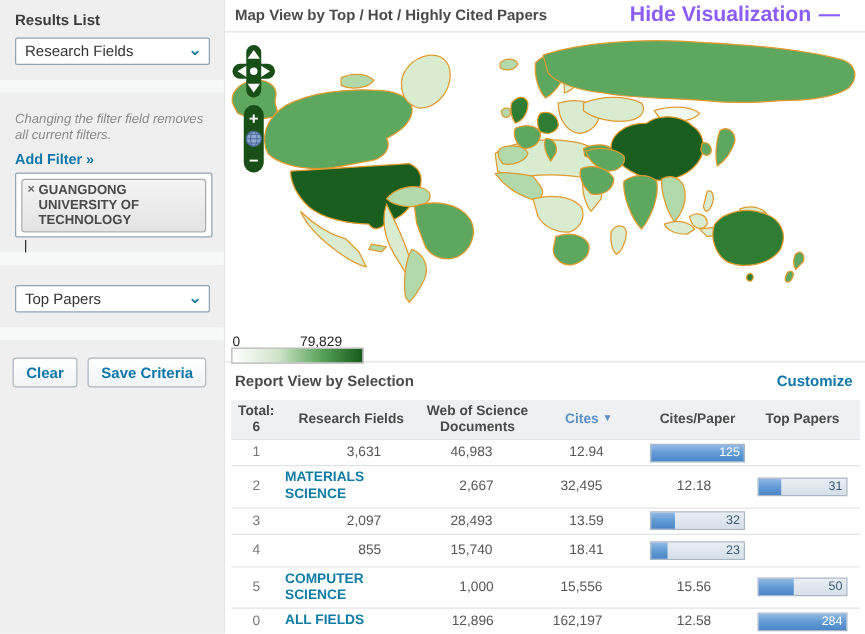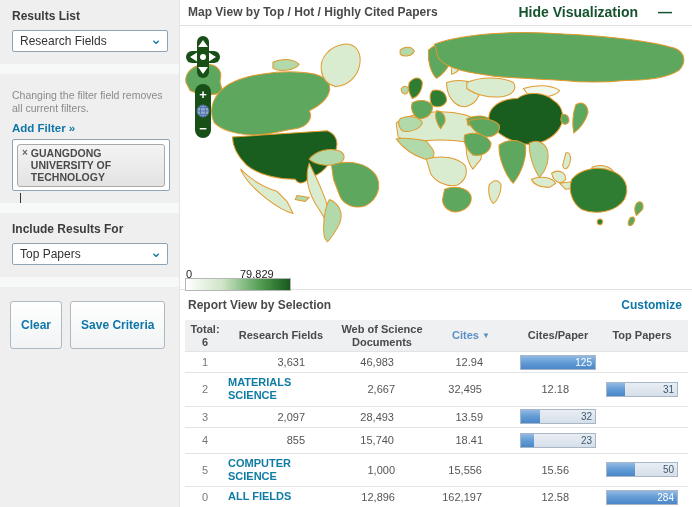--- a/index.html
+++ b/index.html
@@ -17,40 +17,40 @@
   .side-bottom { background:#efeff0; height:100%; padding:9px 10px; }
   .side-label { font-weight:bold; font-size:12px; color:#3c3c3c; }
   .dropdown { margin-top:7px; width:156px; height:22px; background:#fff;
     border:1px solid #8fa4b5; border-radius:2px; display:flex; align-items:center;
     justify-content:space-between; padding:0 5px 0 7px; cursor:pointer; }
   .dropdown .dd-text { font-size:12px; color:#333; }
   .dropdown .chev { color:#1e7ba3; font-size:14px; font-weight:bold; line-height:10px; margin-top:-4px; }
   .help-badge { display:inline-block; width:13px; height:13px; border-radius:50%;
     background:#2f7ab5; color:#fff; font-size:10px; font-weight:bold; text-align:center;
     line-height:13px; margin-left:4px; vertical-align:-2px; }
-  .filter-note { margin-top:6px; color:#8a8a8a; font-size:10.5px; line-height:1.25; }
+  .filter-note { margin-top:6px; font-style:italic; color:#8a8a8a; font-size:10.5px; line-height:1.25; }
   .link { color:#0e76a8; font-weight:bold; text-decoration:none; cursor:pointer; }
   .add-filter { display:inline-block; margin-top:7px; font-size:11.5px; }
   .filter-box { margin-top:4px; width:158px; height:52px; background:#fff;
     border:1px solid #8fa4b5; border-radius:2px; padding:4px; }
   .filter-tag { display:flex; gap:3px; background:linear-gradient(#f4f4f4,#e3e3e3);
     border:1px solid #a9a9a9; border-radius:3px; padding:2px 4px 3px 4px; cursor:default; }
   .tag-x { color:#666; font-size:10px; font-weight:bold; line-height:12px; cursor:pointer; }
   .tag-text { font-size:10.5px; font-weight:bold; color:#4a4a4a; line-height:1.15; }
   .caret { width:1px; height:12px; background:#333; margin:6px 0 0 3px; }
   .btn-row { display:flex; gap:8px; margin-top:5px; }
   .btn { background:linear-gradient(#ffffff,#f1f3f4); border:1px solid #aeb9c2;
     border-radius:3px; color:#0e76a8; font-weight:bold; font-size:12px;
-    padding:16px 10px; cursor:pointer; font-family:inherit; }
+    padding:4px 10px; cursor:pointer; font-family:inherit; }
   
   .main { flex:1; background:#fff; display:flex; flex-direction:column; }
   .main-header { height:32px; display:flex; align-items:center; justify-content:space-between;
     padding:0 20px 0 8px; border-bottom:1px solid #e2e2e2; }
   .panel-title { font-weight:bold; font-size:12px; color:#4a4a4a; }
-  .hide-viz { font-weight:bold; font-size:14px; color:#14532d; cursor:pointer; display:flex; align-items:center; gap:20px; }
+  .hide-viz { font-weight:bold; font-size:17px; color:#8b5cf6; cursor:pointer; display:flex; align-items:center; gap:6px; }
   .hide-viz .dash { font-weight:bold; }
   .map-wrap { position:relative; height:244px; }
   .map-wrap svg.world { display:block; width:100%; height:100%; }
   .map-controls { position:absolute; left:4px; top:10px; }
   .legend-row { position:relative; height:22px; margin-left:5px; }
   .legend-bar { position:absolute; left:0; top:8px; width:106px; height:13px;
     background:linear-gradient(to right,#ffffff,#cfe5c8 35%,#55a057 70%,#17591b);
     border:1px solid #b5b5b5; }
   .legend-min { position:absolute; left:1px; top:-2px; font-size:11px; color:#222; }
   .legend-max { position:absolute; left:55px; top:-2px; font-size:11px; color:#222; }
@@ -99,21 +99,20 @@
     <div class="filter-box">
       <div class="filter-tag">
         <span class="tag-x">×</span>
         <span class="tag-text">GUANGDONG UNIVERSITY OF TECHNOLOGY</span>
       </div>
       <div class="caret"></div>
     </div>
   </div>
   <div class="side-gap"></div>
   <div class="side-sec">
-    <div class="side-label">Include Results For</div>
     <div class="dropdown">
       <span class="dd-text">Top Papers</span>
       <span class="chev">⌄</span>
     </div>
   </div>
   <div class="side-gap"></div>
   <div class="side-bottom">
     <div class="btn-row">
       <button class="btn">Clear</button>
       <button class="btn">Save Criteria</button>

